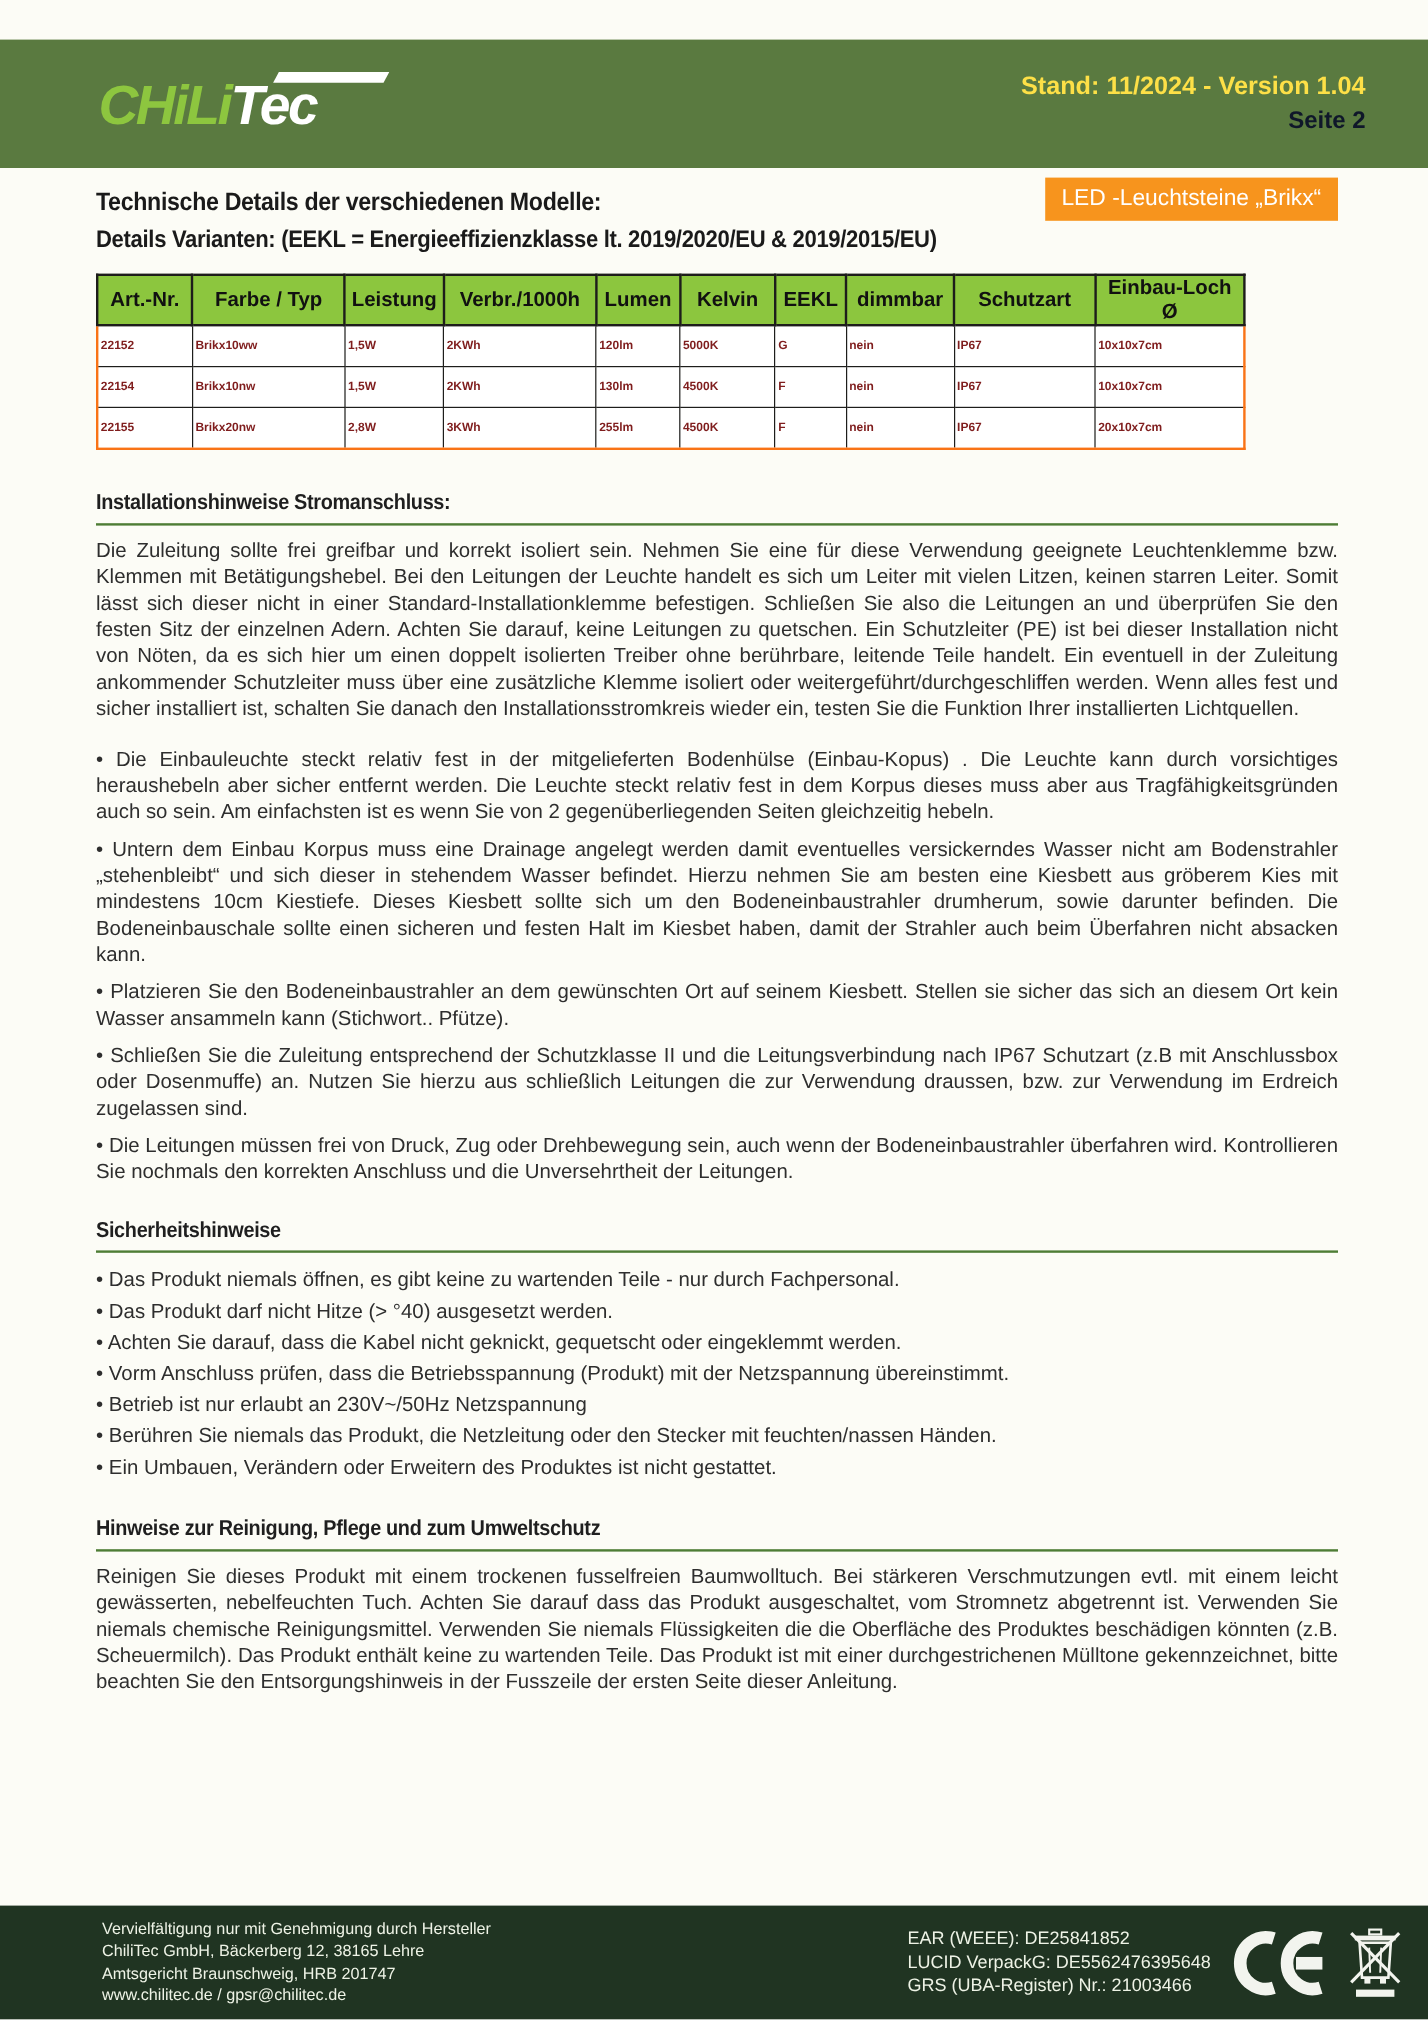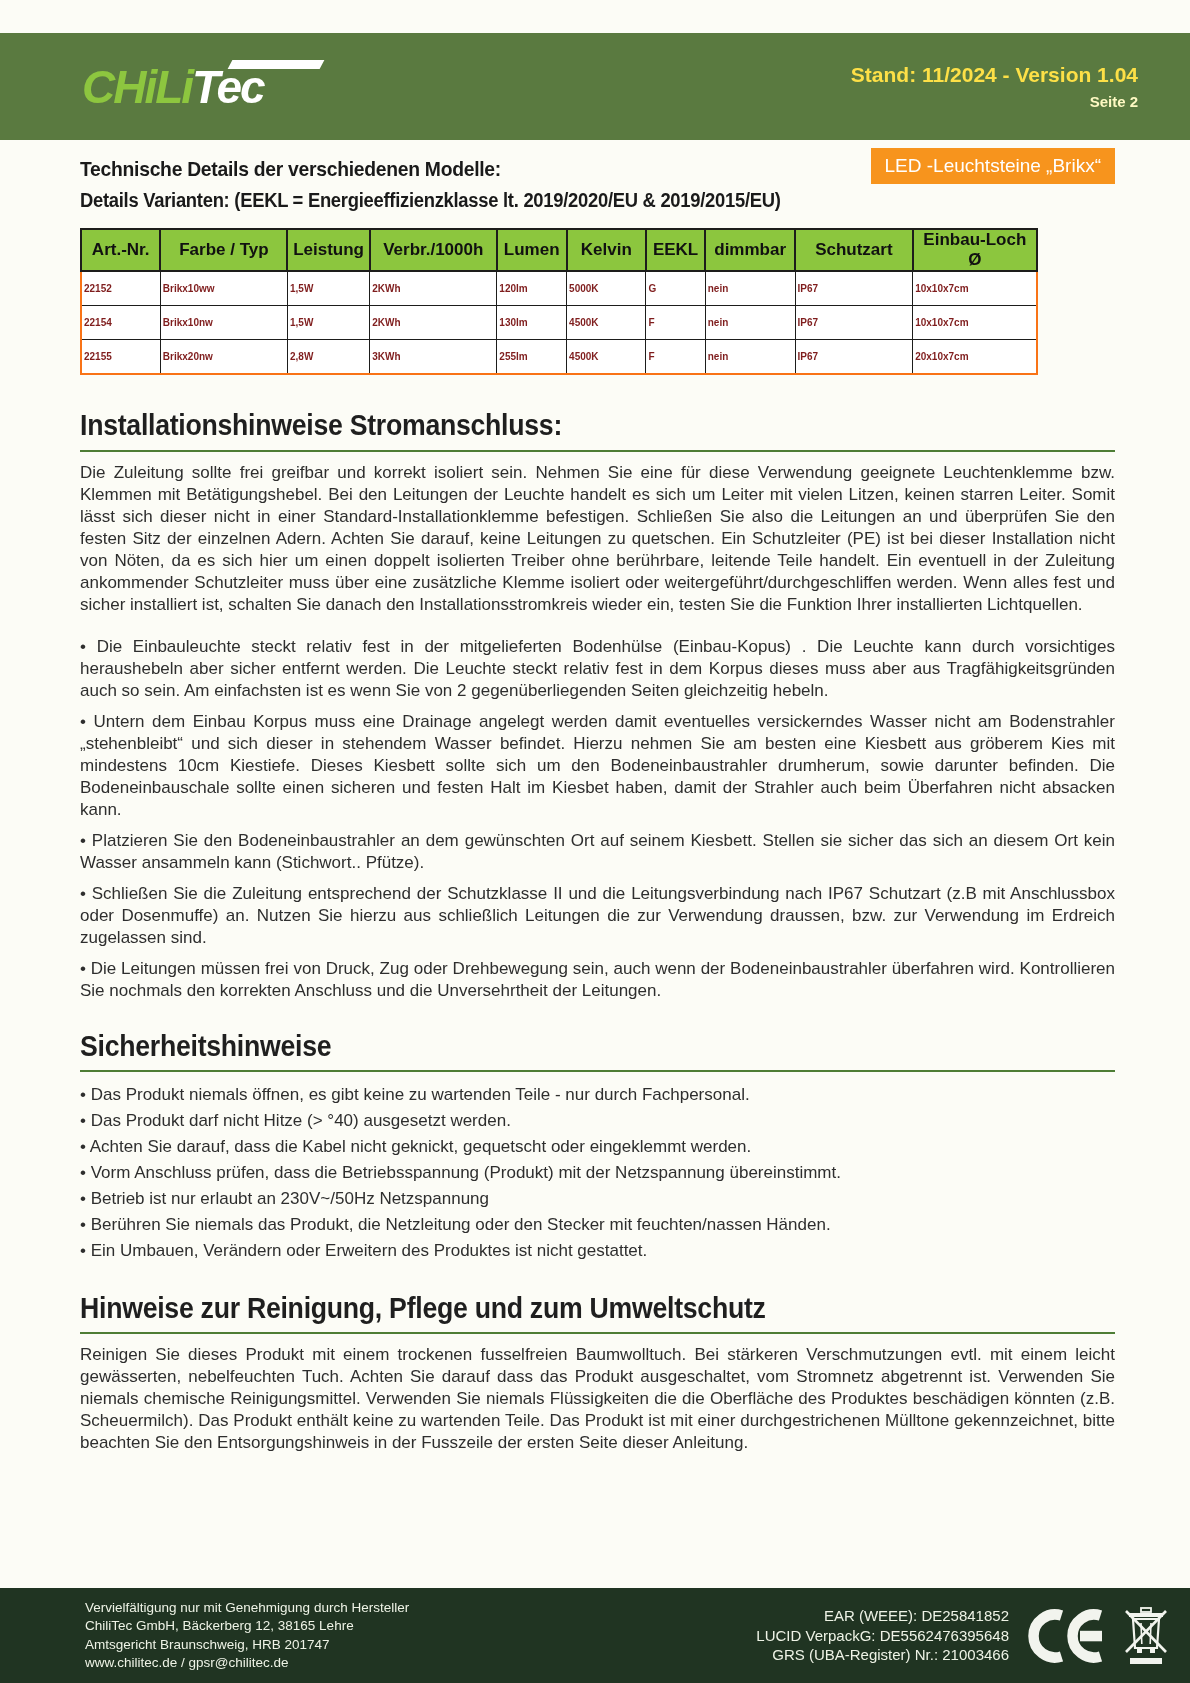--- a/index.html
+++ b/index.html
@@ -7,49 +7,49 @@
   .page{width:1190px;height:1683px;background:#fcfcf6;display:flex;flex-direction:column;overflow:hidden;position:relative;}
 
   
   .band{margin-top:33px;height:107px;background:#5a7a40;display:flex;align-items:center;justify-content:space-between;padding:0 52px 0 82px;box-sizing:border-box;flex:0 0 auto;}
   .logo{position:relative;font-style:italic;font-weight:bold;font-size:46px;letter-spacing:-2px;line-height:1;white-space:nowrap;}
   .logo .lg-green{color:#8dc63f;}
   .logo .lg-white{color:#ffffff;}
   .logo-bar{position:absolute;left:148px;top:-4px;width:92px;height:9px;background:#ffffff;transform:skewX(-28deg);}
   .hdr-right{text-align:right;line-height:1.45;}
   .stand{color:#fde047;font-weight:bold;font-size:21px;}
-  .page-num{color:#fef9c3;font-weight:bold;font-size:15px;}
+  .page-num{color:#0f172a;font-weight:bold;font-size:20px;}
 
   
   .content{padding:0 75px 0 80px;flex:0 0 auto;}
   .cond{display:inline-block;transform:scaleX(.92);transform-origin:0 50%;letter-spacing:-.3px;}
   .intro{position:relative;margin-top:15px;}
   .title{font-weight:bold;font-size:21px;color:#1a1a1a;line-height:1.35;}
   .subtitle{font-weight:bold;font-size:20px;color:#1a1a1a;line-height:1.35;margin-top:4px;}
   .badge{position:absolute;right:0;top:-7px;background:#f7941d;color:#ffffff;font-weight:normal;font-size:19px;height:36px;line-height:36px;padding:0 14px;white-space:nowrap;}
 
   table.spec{border-collapse:collapse;width:958px;margin-top:14px;border:2px solid #f97316;}
   table.spec th{background:#8cc63e;color:#111;font-weight:bold;font-size:17px;height:38px;border:2px solid #1d1d1b;text-align:center;padding:0 2px;}
   table.spec td{background:#fff;color:#7f1d1d;font-weight:bold;font-size:10px;height:33px;border:1.5px solid #1d1d1b;padding:0 2px;}
 
   section{margin-top:26px;}
   section.first{margin-top:32px;}
-  h2{margin:0;font-size:29px;color:#1f1f1f;line-height:1.25;font-weight:bold;}
+  h2{margin:0;font-size:18px;color:#1f1f1f;line-height:1.25;font-weight:bold;}
   .rule{height:2px;background:#4e7d35;margin-top:6px;margin-bottom:10px;}
   p.body{margin:0;font-size:17px;line-height:22px;color:#2e2e2e;}
   p.just{text-align:justify;}
   p.blt{margin-top:9px;}
   p.gap-top{margin-top:20px;}
   .safe-line{margin:0;font-size:17px;line-height:26px;color:#2e2e2e;}
 
   
   footer.foot{margin-top:auto;height:95px;background:#203422;display:flex;align-items:center;justify-content:space-between;padding:0 21px 0 85px;box-sizing:border-box;flex:0 0 auto;}
   .foot-left{color:#eef3e6;font-size:13.5px;line-height:18.5px;}
   .foot-right{display:flex;align-items:center;gap:16px;}
-  .foot-ids{color:#eef3e6;font-size:15px;line-height:19.5px;text-align:right;}
+  .foot-ids{color:#eef3e6;font-size:15px;line-height:19.5px;}
   .ce-wrap,.weee-wrap{display:flex;align-items:center;}
 </style>
 </head>
 <body>
 
 <div class="page">
 
   <header class="band">
     <div class="logo">
       <span class="lg-green">CHiLi</span><span class="lg-white">Tec</span>

